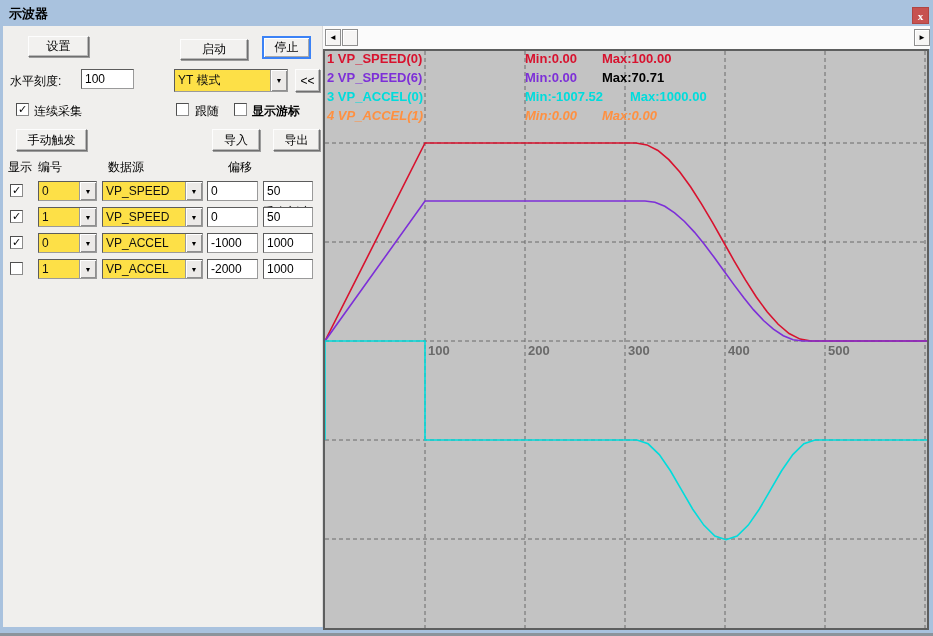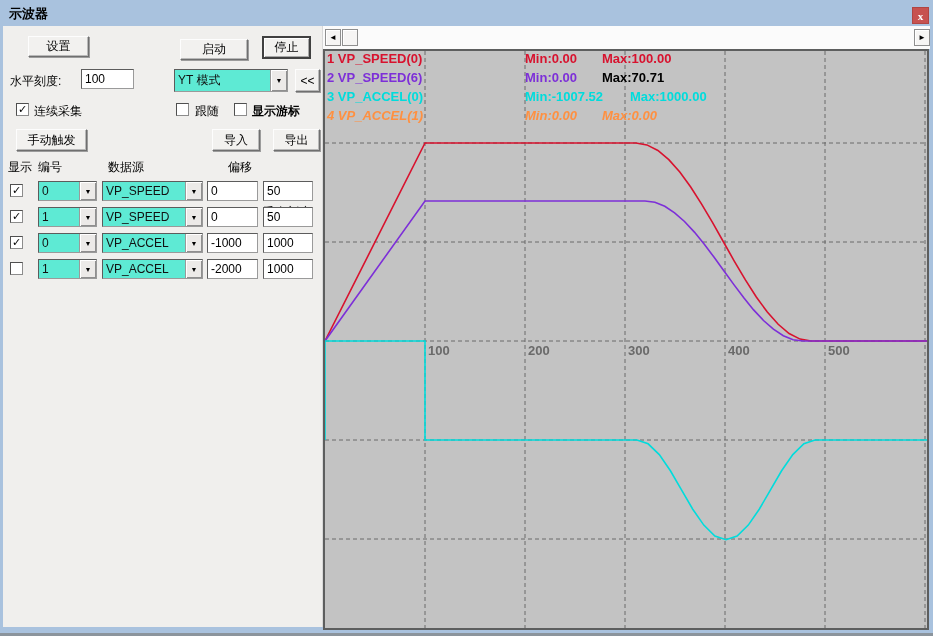--- a/index.html
+++ b/index.html
@@ -15,28 +15,28 @@
   .close-btn { position:absolute; left:912px; top:7px; width:17px; height:17px; background:#c75250;
                border:1px solid #b04543; color:#fff; font-weight:bold; font-size:11px;
                display:flex; align-items:center; justify-content:center; cursor:pointer; font-family:"Liberation Serif",serif; }
 
   
   .left-panel { position:absolute; left:3px; top:26px; width:320px; height:601px; background:#f0efed; border-right:1px solid #d8d8d8; }
 
   .btn { position:absolute; background:#f2f1ef; border:1px solid #6f6f6f; border-top-color:#fdfdfd; border-left-color:#fdfdfd;
          box-shadow:inset -1px -1px 0 #b9b9b9, 1px 1px 0 #9c9c9c; font-size:12px; color:#000;
          display:flex; align-items:center; justify-content:center; cursor:pointer; }
-  .btn-default { border:2px solid #404040; box-shadow:inset 1px 1px 0 #ffffff, inset -1px -1px 0 #a8a8a8; }
+  .btn-default { border:2px solid #3b82f6; box-shadow:inset 1px 1px 0 #ffffff, inset -1px -1px 0 #a8a8a8; }
 
   .label { position:absolute; font-size:12px; color:#000; white-space:nowrap; }
 
   .tfield { position:absolute; background:#fff; border:1px solid #9a9a9a; border-top-color:#5c5c5c; border-left-color:#5c5c5c;
             font-family:"Liberation Sans","DejaVu Sans",sans-serif; font-size:12px; color:#000; padding:0 3px; }
 
-  .combo { position:absolute; background:#5eead4; border:1px solid #9a9a9a; border-top-color:#5c5c5c; border-left-color:#5c5c5c;
+  .combo { position:absolute; background:#fde047; border:1px solid #9a9a9a; border-top-color:#5c5c5c; border-left-color:#5c5c5c;
            display:flex; align-items:stretch; cursor:pointer; }
   .combo-text { flex:1; font-size:12px; padding:2px 0 0 3px; overflow:hidden; white-space:nowrap; }
   .combo-arrow { width:17px; background:#eceae8; border-left:1px solid #9a9a9a;
                  box-shadow:inset 1px 1px 0 #ffffff, inset -1px -1px 0 #8f8f8f;
                  display:flex; align-items:center; justify-content:center; font-size:7px; color:#000; }
 
   .checkbox { position:absolute; width:13px; height:13px; background:#fff; border:1px solid #8c8c8c;
               border-top-color:#4f4f4f; border-left-color:#4f4f4f; font-size:11px; line-height:11px;
               font-weight:bold; text-align:center; color:#000; cursor:pointer; }
 

